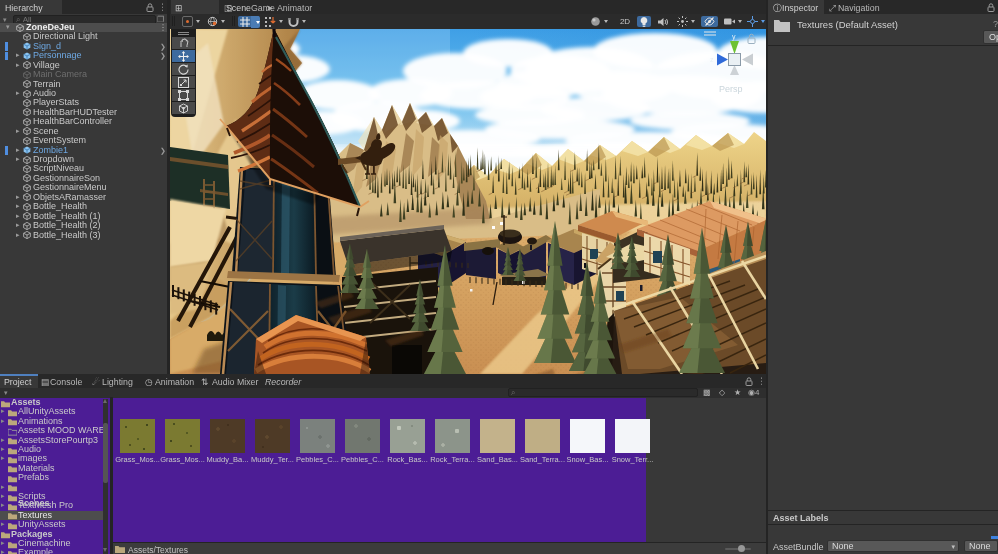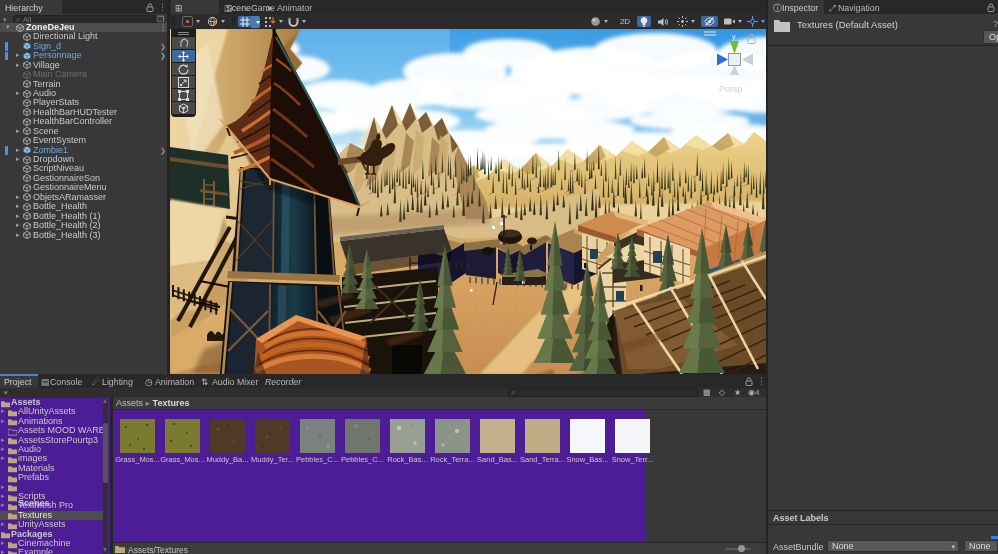--- a/index.html
+++ b/index.html
@@ -1443,21 +1443,20 @@
       </div>
     </div>
   <div class="abs" style="left:103px;top:25px;width:5px;height:155px;">
      <div class="abs" style="left:0;top:0;width:5px;height:155px;background:#303030;"></div>
      <div class="abs" style="left:0;top:0;width:0;height:0;border-left:2.5px solid transparent;border-right:2.5px solid transparent;border-bottom:4px solid #6a6a6a;"></div>
      <div class="abs" style="left:0px;top:24px;width:5px;height:60px;background:#555;border-radius:2px;"></div>
      <div class="abs" style="left:0;top:149px;width:0;height:0;border-left:2.5px solid transparent;border-right:2.5px solid transparent;border-top:4px solid #6a6a6a;"></div>
   </div>
   <div class="abs" style="left:110px;top:23px;width:3px;height:157px;background:#242424;"></div>
   <div class="abs" id="pfiles" style="left:113px;top:23px;width:653px;height:157px;">
-    <div class="abs" style="left:0;top:0;width:653px;height:13px;background:#3a3a3a;border-bottom:1px solid #2a2a2a;color:#c0c0c0;line-height:13px;padding-left:3px;">Assets <span style="color:#8a8a8a;">▸</span> <b style="color:#d8d8d8;">Textures</b></div>
     <div class="abs" id="thumbs" style="left:0;top:13px;width:653px;height:132px;">
         <div class="abs" style="left:7px;top:9px;width:35px;height:34px;background:radial-gradient(circle 1.5px at 6px 8px, #4a4f1e 0 1px, transparent 1.5px),radial-gradient(circle 1.5px at 18px 20px, #555a22 0 1px, transparent 1.5px),radial-gradient(circle 1.5px at 27px 6px, #42471c 0 1px, transparent 1.5px),radial-gradient(circle 1.5px at 10px 26px, #50511f 0 1px, transparent 1.5px),radial-gradient(circle 1.5px at 24px 30px, #454a1d 0 1px, transparent 1.5px),#7b7a31;background-color:#7b7a31;"></div>
         <div class="abs" style="left:2px;top:45px;width:45px;text-align:center;font-size:7.5px;color:#c8c8c8;">Grass_Mos...</div>
         <div class="abs" style="left:52px;top:9px;width:35px;height:34px;background:radial-gradient(circle 1.5px at 9px 5px, #4a4f1e 0 1px, transparent 1.5px),radial-gradient(circle 1.5px at 22px 14px, #555a22 0 1px, transparent 1.5px),radial-gradient(circle 1.5px at 6px 22px, #42471c 0 1px, transparent 1.5px),radial-gradient(circle 1.5px at 26px 27px, #50511f 0 1px, transparent 1.5px),#7b7a31;background-color:#7b7a31;"></div>
         <div class="abs" style="left:47px;top:45px;width:45px;text-align:center;font-size:7.5px;color:#c8c8c8;">Grass_Mos...</div>
         <div class="abs" style="left:97px;top:9px;width:35px;height:34px;background:radial-gradient(circle 2px at 8px 10px, #5f482e 0 1.5px, transparent 2px),radial-gradient(circle 2px at 24px 22px, #5a432a 0 1.5px, transparent 2px),radial-gradient(circle 1.5px at 18px 6px, #42301e 0 1px, transparent 1.5px),#4e3a26;background-color:#4e3a26;"></div>
         <div class="abs" style="left:92px;top:45px;width:45px;text-align:center;font-size:7.5px;color:#c8c8c8;">Muddy_Ba...</div>
         <div class="abs" style="left:142px;top:9px;width:35px;height:34px;background:radial-gradient(circle 2px at 12px 18px, #5f482e 0 1.5px, transparent 2px),radial-gradient(circle 2px at 26px 8px, #5a432a 0 1.5px, transparent 2px),radial-gradient(circle 1.5px at 8px 28px, #42301e 0 1px, transparent 1.5px),#4e3a26;background-color:#4e3a26;"></div>
         <div class="abs" style="left:137px;top:45px;width:45px;text-align:center;font-size:7.5px;color:#c8c8c8;">Muddy_Ter...</div>
         <div class="abs" style="left:187px;top:9px;width:35px;height:34px;background:radial-gradient(circle 1.2px at 7px 9px, #8f9591 0 0.8px, transparent 1.2px),radial-gradient(circle 1.2px at 20px 18px, #6b716d 0 1.5px, transparent 2px),radial-gradient(circle 1.2px at 28px 27px, #8f9591 0 1.5px, transparent 2px),#7b817d;background-color:#7b817d;"></div>

